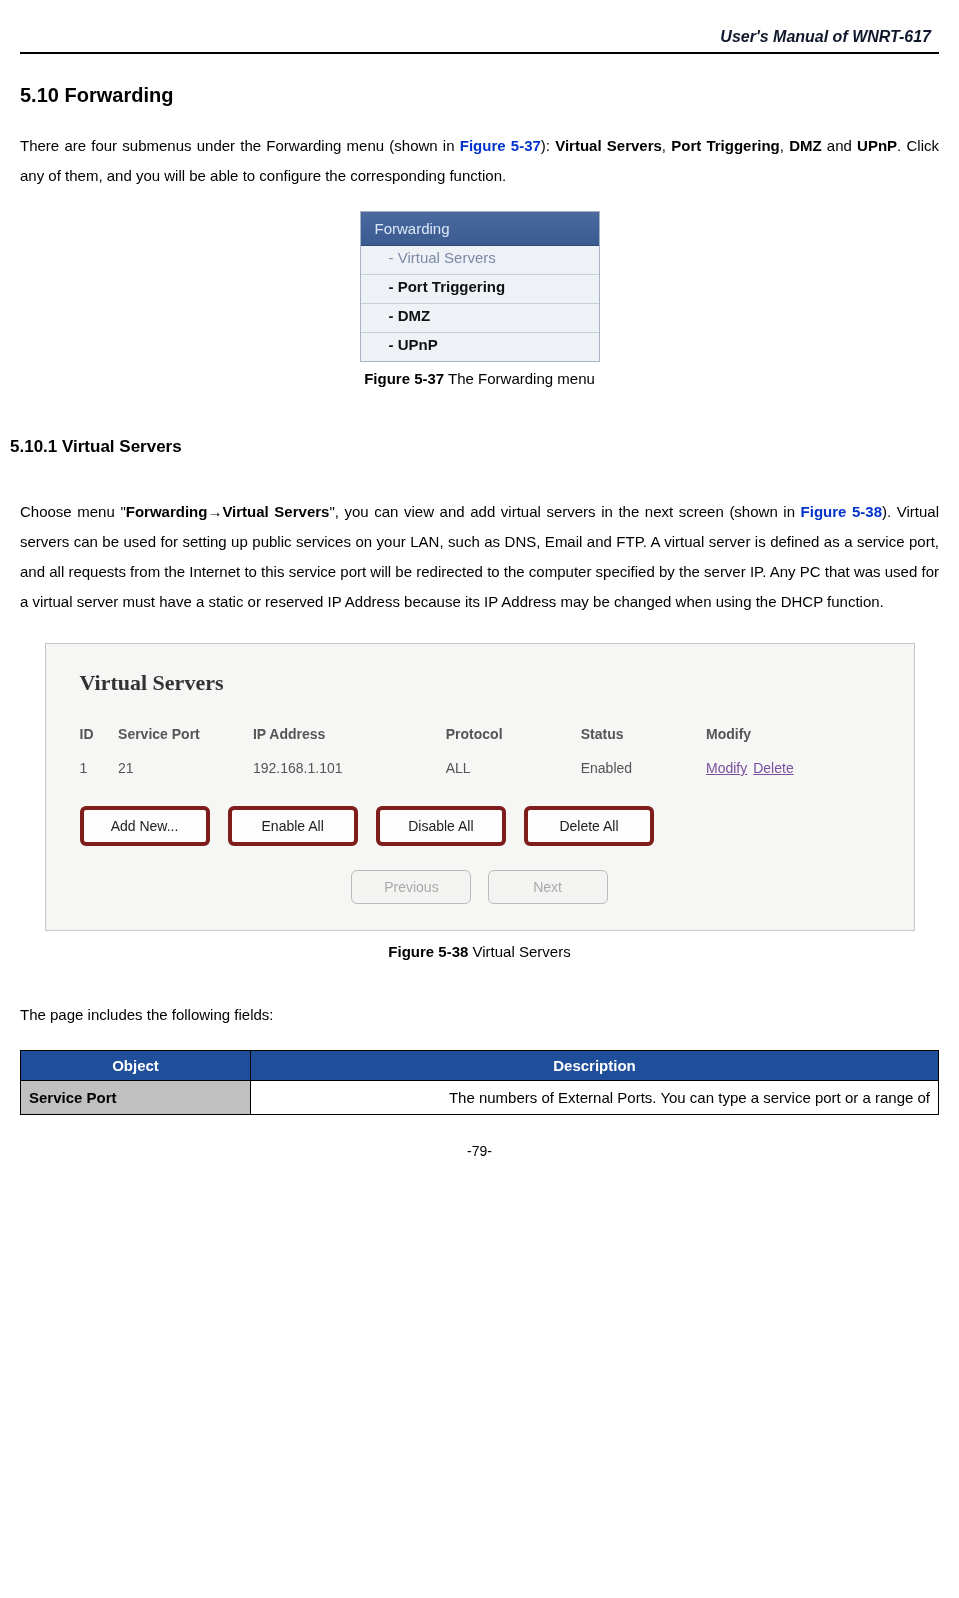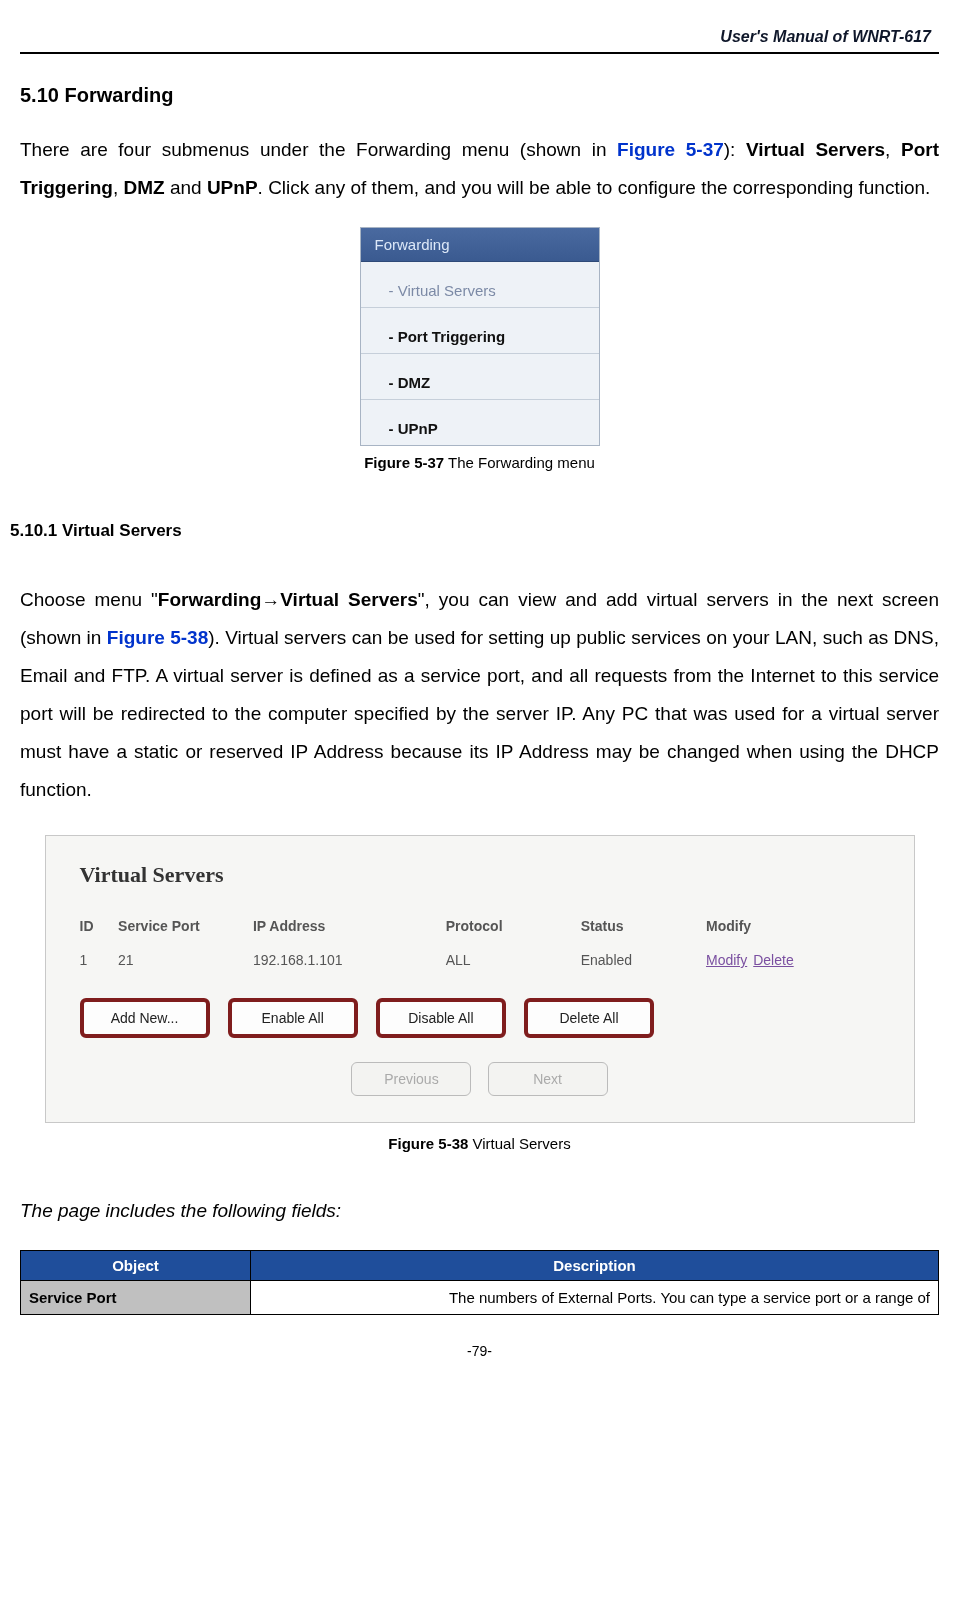--- a/index.html
+++ b/index.html
@@ -35,21 +35,21 @@
     font-size: 20px;
     font-weight: bold;
     margin-bottom: 24px;
   }
   .sub-h {
     font-size: 17px;
     font-weight: bold;
     margin: 50px 0 40px 0;
   }
   .body-p {
-    font-size: 19px;
+    font-size: 15px;
     line-height: 2.0;
     text-align: justify;
   }
   .link-ref { color: #0033cc; font-weight: bold; }
   b { font-weight: bold; }
   .fig-wrap { text-align: center; margin: 20px auto; }
   .fig-caption { font-size: 15px; margin-top: 8px; }
   .fig-caption strong { font-weight: bold; }
 
   
@@ -63,21 +63,21 @@
   .nav-header {
     background: linear-gradient(#4a6aa0, #3a5a90);
     color: #dce8f8;
     padding: 8px 14px;
     border-bottom: 1px solid #2e4a78;
     text-align: left;
   }
   .nav-item {
     background: #eef2f7;
     color: #7c8aa6;
-    padding: 20px 14px 8px 28px;
+    padding: 3px 14px 8px 28px;
     border-bottom: 1px solid #c6cfda;
     text-align: left;
   }
   .nav-item.active {
     color: #111;
     font-weight: bold;
   }
   .nav-item:last-child { border-bottom: none; }
 
   
@@ -240,21 +240,21 @@
       <div class="vs-pager">
         <span class="vs-page-btn">Previous</span>
         <span class="vs-page-btn">Next</span>
       </div>
     </div>
     <div class="fig-caption" style="margin-top:12px;">
       <strong>Figure 5-38</strong><span>    Virtual Servers</span>
     </div>
   </div>
 
-  <p class="body-p" style="margin-top:40px; margin-bottom:20px;font-style:italic;">The page includes the following fields:</p>
+  <p class="body-p" style="margin-top:40px; margin-bottom:20px;">The page includes the following fields:</p>
 
   <table class="obj-table">
     <thead>
       <tr>
         <th style="width:230px;">Object</th>
         <th>Description</th>
       </tr>
     </thead>
     <tbody>
       <tr>

